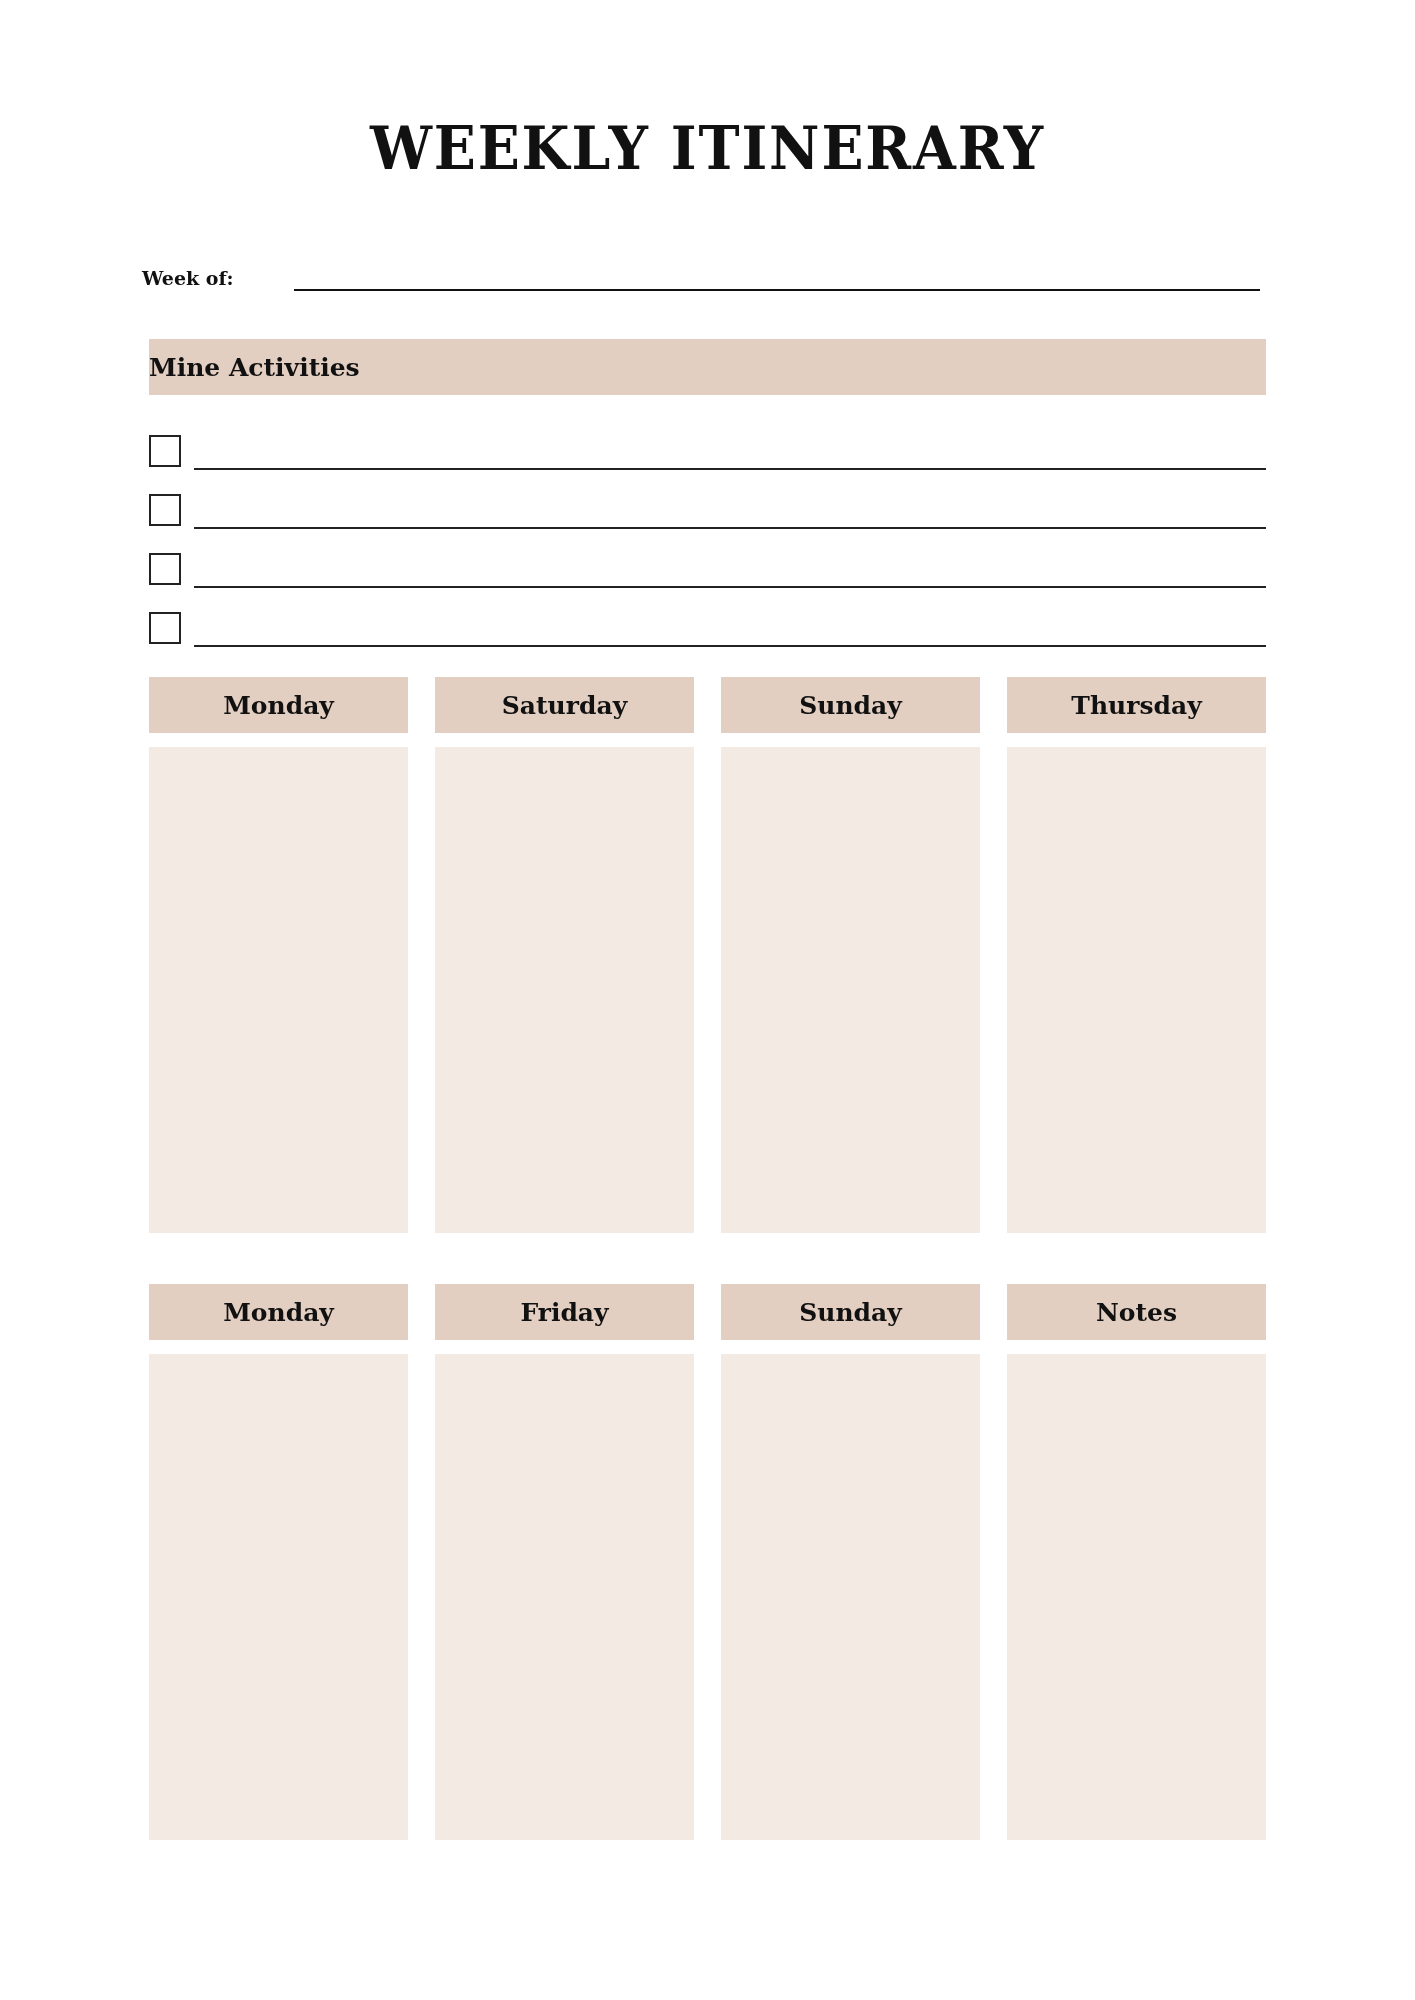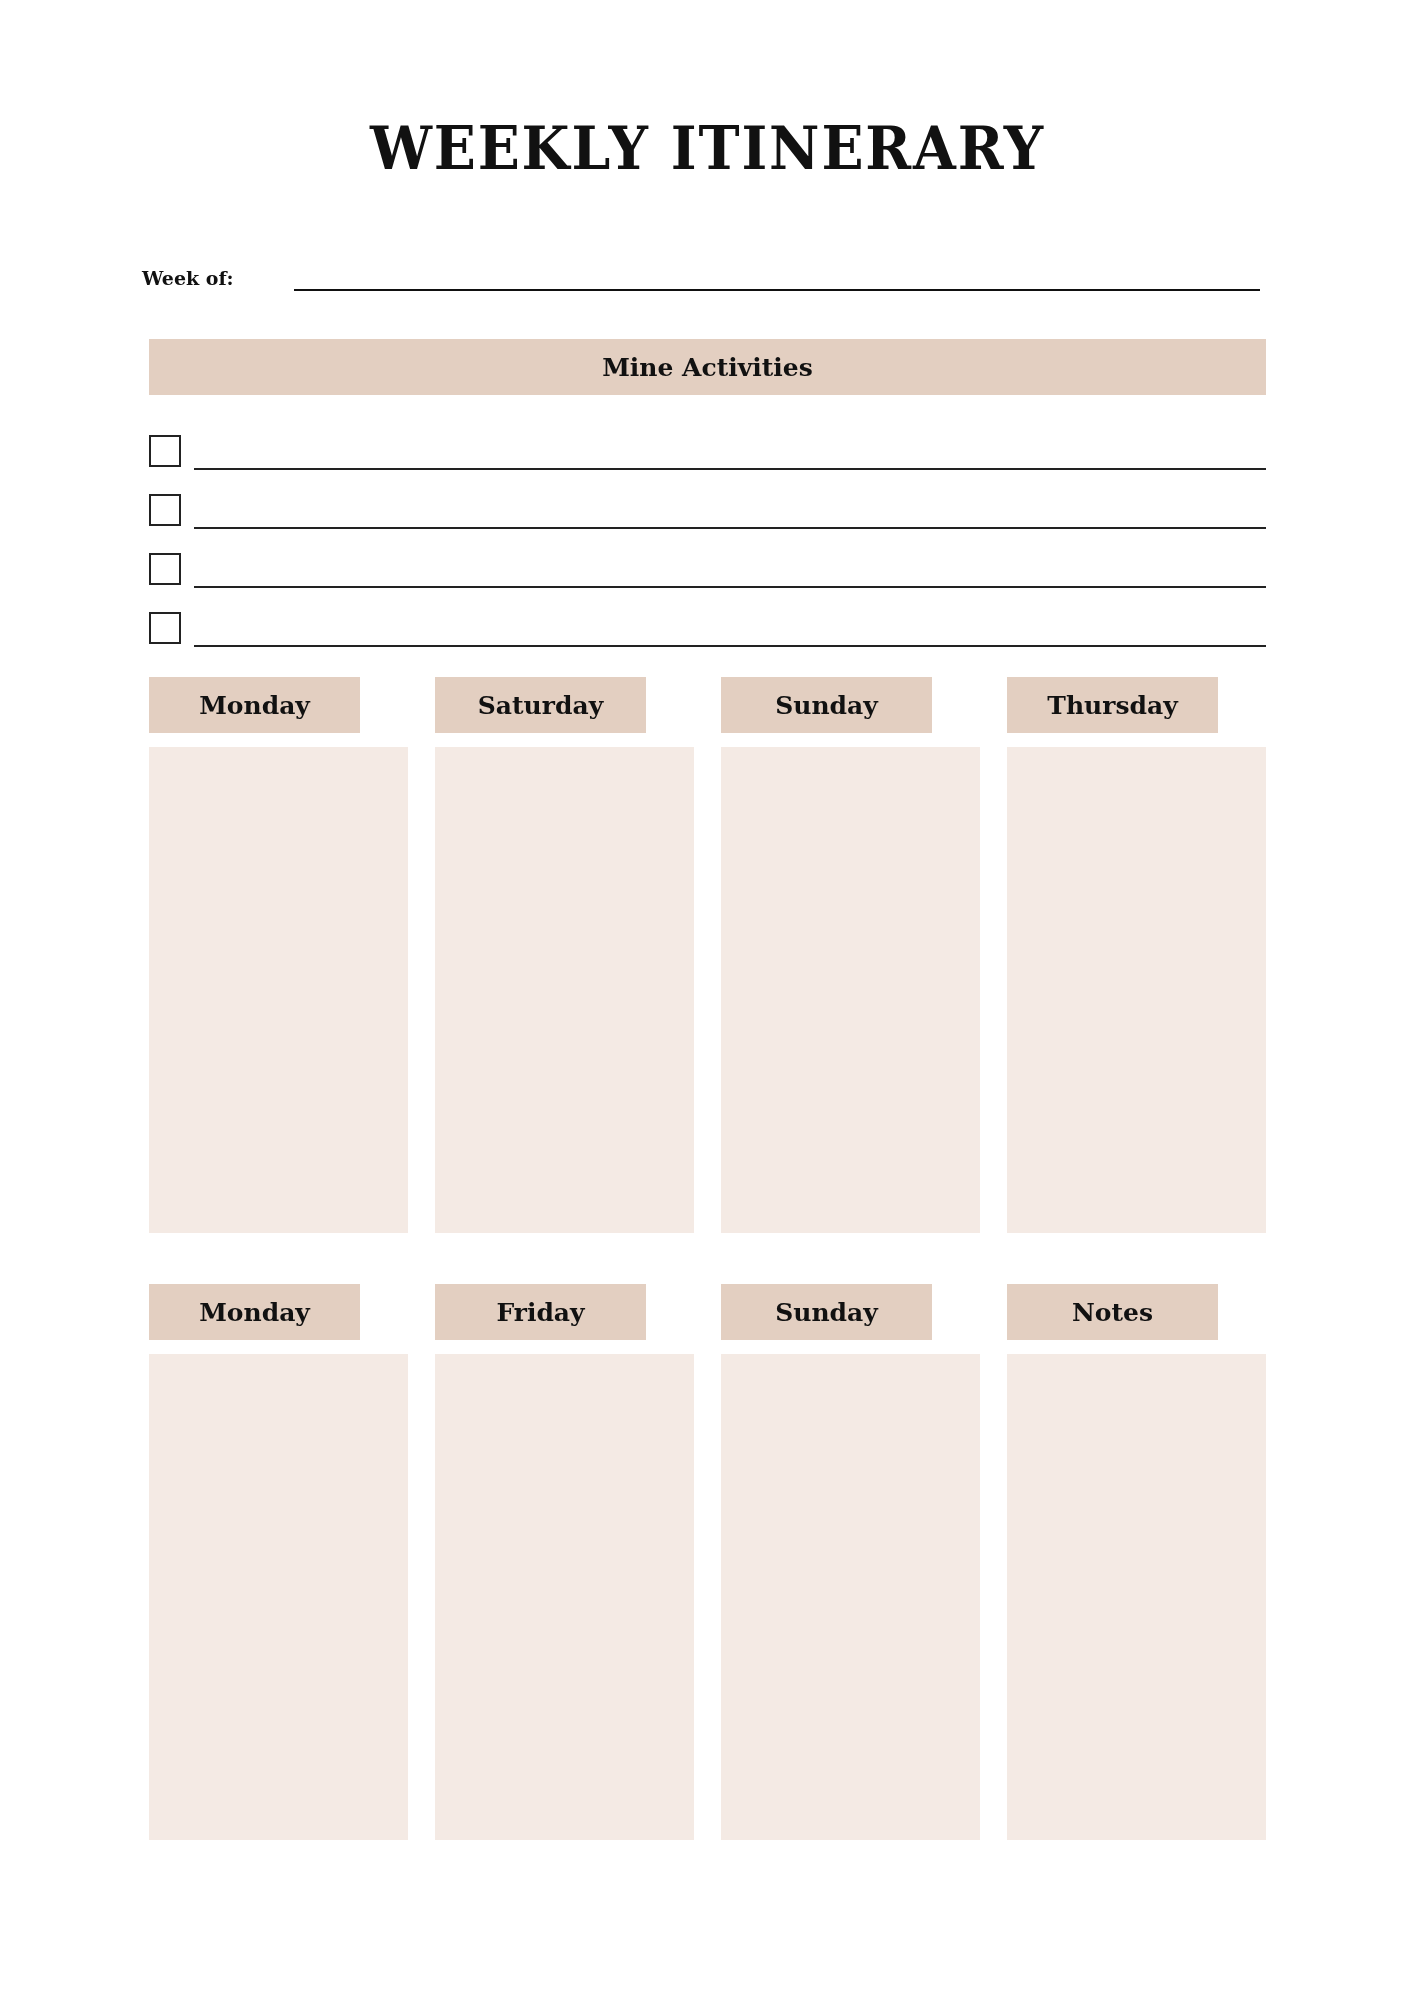--- a/index.html
+++ b/index.html
@@ -6,28 +6,28 @@
   body { width: 1415px; height: 2000px; position: relative; overflow: hidden;
          font-family: "DejaVu Serif", "Liberation Serif", serif; color: #111; }
   .title { position: absolute; left: 0; top: 112px; width: 1415px; text-align: center;
            font-family: "DejaVu Serif", serif; font-weight: bold; font-size: 60px;
            letter-spacing: 2px; line-height: 72px; transform: scaleX(0.92); transform-origin: 707px 0; }
   .weekof { position: absolute; left: 142px; top: 258px; font-weight: bold; font-size: 19px;
             line-height: 40px; font-family: "DejaVu Serif", serif; }
   .weekof-line { position: absolute; left: 294px; top: 289px; width: 966px; height: 0;
                  border-top: 2px solid #111; }
   .activities-bar { position: absolute; left: 149px; top: 339px; width: 1117px; height: 56px;
-                    background: #E3CFC1; display: flex; align-items: center; justify-content: center;
+                    background: #E3CFC1; display: flex; align-items: center; justify-content: flex-start;
                     font-weight: bold; font-size: 25px; }
   .check-row { position: absolute; left: 149px; width: 1117px; height: 36px; }
   .checkbox { position: absolute; left: 0; top: 0; width: 28px; height: 28px; border: 2px solid #222;
               background: #fff; cursor: pointer; }
   .check-line { position: absolute; left: 45px; top: 33px; right: 0; border-top: 2px solid #222; }
   .col { position: absolute; width: 259px; }
-  .col-head { position: absolute; left: 0; top: 0; width: 211px; height: 56px; background: #E3CFC1;
+  .col-head { position: absolute; left: 0; top: 0; width: 259px; height: 56px; background: #E3CFC1;
               display: flex; align-items: center; justify-content: center; font-weight: bold; font-size: 25px; }
   .col-body { position: absolute; left: 0; top: 70px; width: 259px; height: 486px; background: #F4EAE4; }
 </style>
 </head>
 <body>
 
 <div class="title">WEEKLY ITINERARY</div>
 
 <div class="weekof">Week of:</div>
 <div class="weekof-line"></div>

